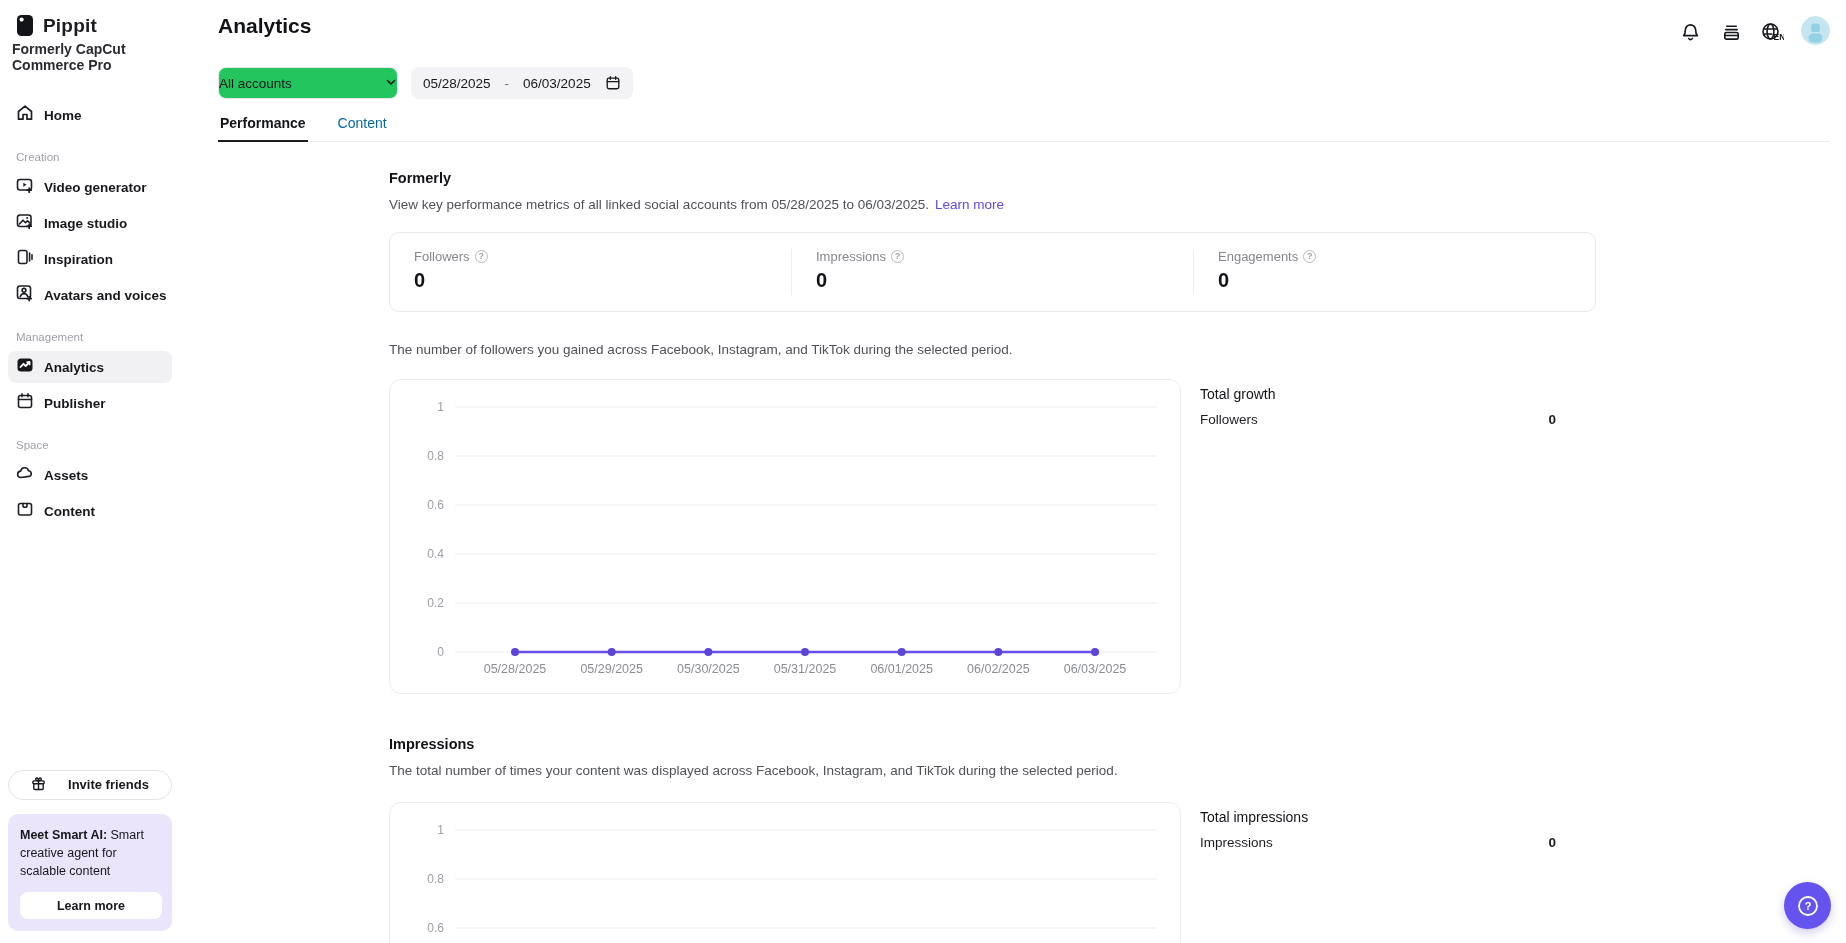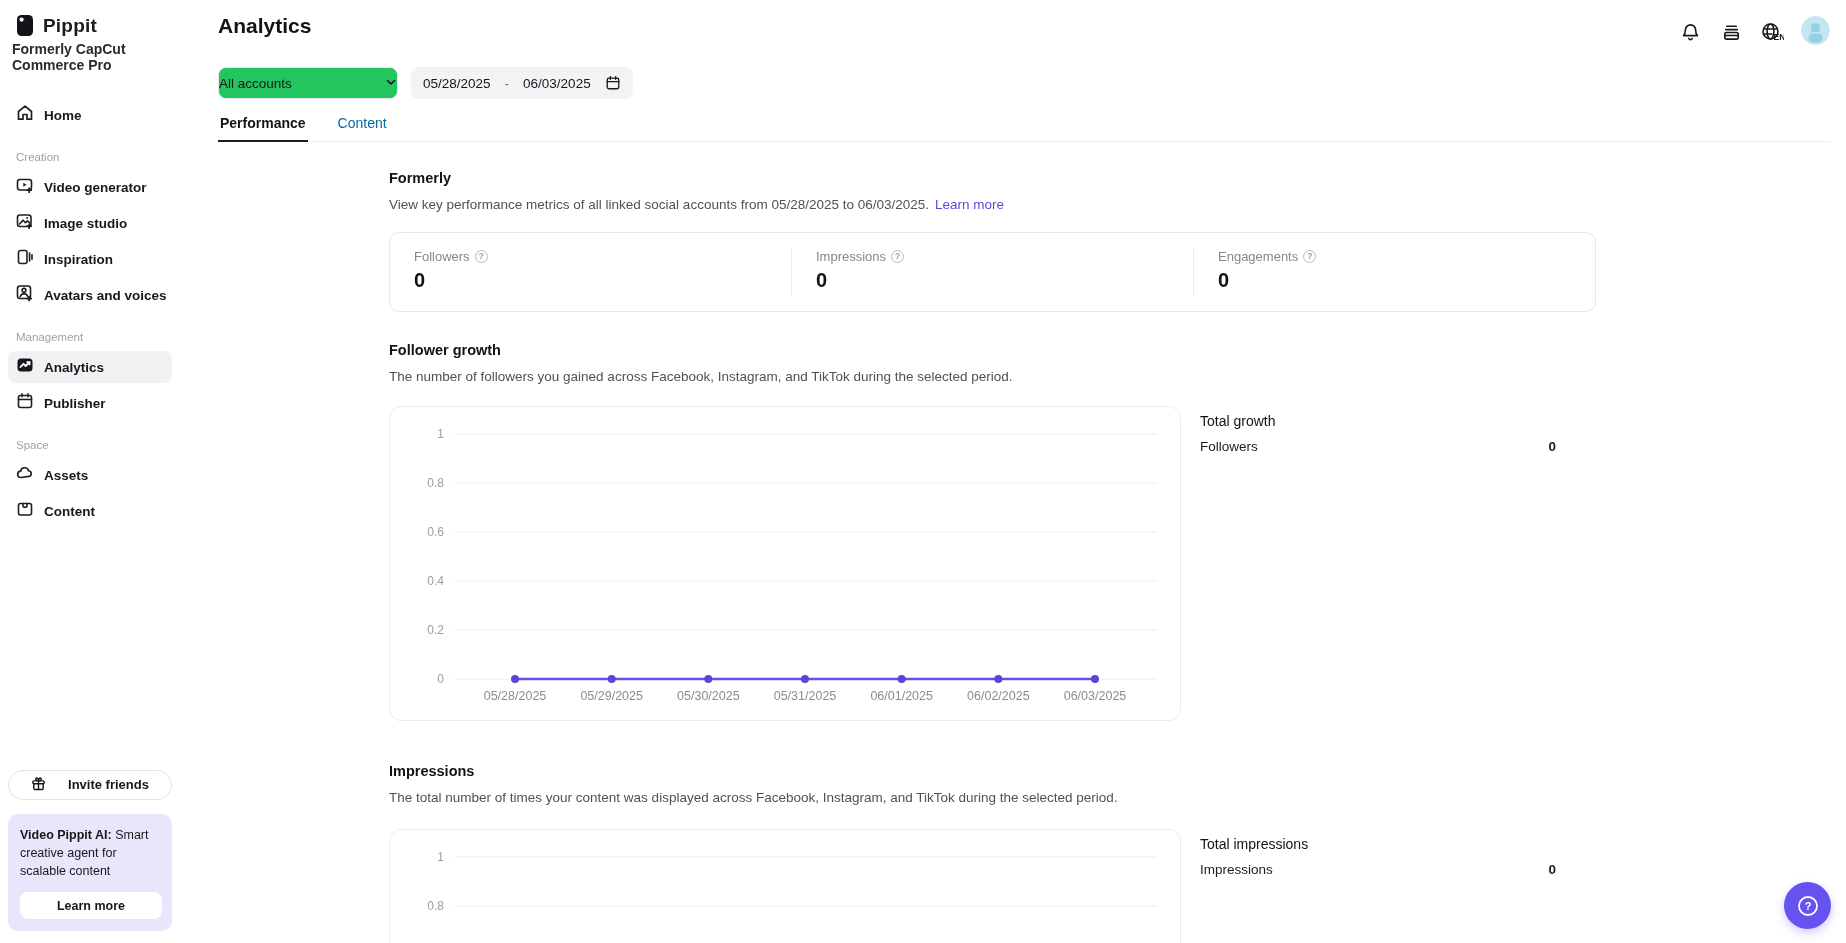--- a/index.html
+++ b/index.html
@@ -195,21 +195,21 @@
         <svg width="15" height="15" viewBox="0 0 16 16" fill="none" stroke="#17181c" stroke-width="1.5" stroke-linecap="round" stroke-linejoin="round">
             <rect x="2" y="5.2" width="12" height="3" rx="1"></rect>
             <path d="M3 8.2 v5.2 a1 1 0 0 0 1 1 h8 a1 1 0 0 0 1-1 V8.2"></path>
             <path d="M8 5.2 v9.2"></path>
             <path d="M8 5 C5.6 5 4.4 3.6 5.2 2.5 C6 1.5 7.8 2.2 8 5 C8.2 2.2 10 1.5 10.8 2.5 C11.6 3.6 10.4 5 8 5 Z"></path>
           </svg>
       </span>
       <span>Invite friends</span>
     </button>
     <div class="promo-card" id="promo-card" style="background: rgb(235, 229, 251);">
-      <div class="promo-text"><b>Video Pippit AI:</b><span> Smart creative agent for scalable content</span></div>
+      <div class="promo-text"><b>Meet Smart AI:</b><span> Smart creative agent for scalable content</span></div>
       <button class="promo-btn">Learn more</button>
     </div>
   </div>
 </aside>
 
 <main class="main">
   <div class="header">
     <div class="header-row">
       <h1 class="page-title">Analytics</h1>
       <div class="topbar">
@@ -300,21 +300,20 @@
         <div class="metric-col">
           <div class="metric-label">
               <span>Engagements</span>
               <span class="qmark">?</span>
             </div>
           <div class="metric-value">0</div>
         </div>
       </div>
 
       <div class="chart-section">
-        <h3 class="sec">Follower growth</h3>
         <div class="sec-desc">The number of followers you gained across Facebook, Instagram, and TikTok during the selected period.</div>
         <div class="charts-row">
           <div class="chart-card"><svg width="792" height="315" viewBox="0 0 792 315">
                 <line x1="65" x2="767" y1="27" y2="27" stroke="#ededf1" stroke-width="1"></line>
                 <text x="54" y="31" text-anchor="end" font-size="12" fill="#9b9da4" font-family="Liberation Sans, sans-serif">1</text>
                 <line x1="65" x2="767" y1="76" y2="76" stroke="#ededf1" stroke-width="1"></line>
                 <text x="54" y="80" text-anchor="end" font-size="12" fill="#9b9da4" font-family="Liberation Sans, sans-serif">0.8</text>
                 <line x1="65" x2="767" y1="125" y2="125" stroke="#ededf1" stroke-width="1"></line>
                 <text x="54" y="129" text-anchor="end" font-size="12" fill="#9b9da4" font-family="Liberation Sans, sans-serif">0.6</text>
                 <line x1="65" x2="767" y1="174" y2="174" stroke="#ededf1" stroke-width="1"></line>

